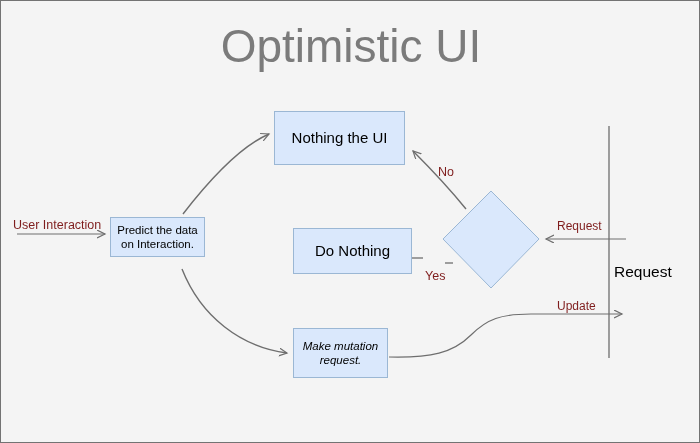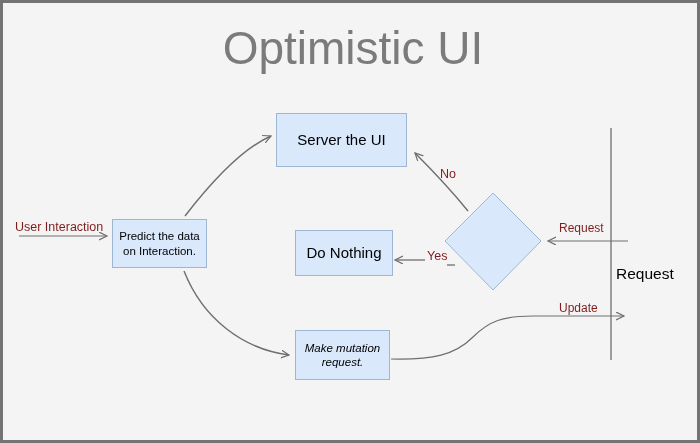--- a/index.html
+++ b/index.html
@@ -8,21 +8,21 @@
     background: #ffffff;
   }
   body {
     font-family: "Liberation Sans", sans-serif;
   }
   #canvas {
     position: relative;
     width: 700px;
     height: 443px;
     background: #f4f4f4;
-    border: 3px solid #737373;
+    border: 1px solid #737373;
     box-sizing: border-box;
     overflow: hidden;
   }
   #diagram-svg {
     position: absolute;
     left: 0;
     top: 0;
     width: 700px;
     height: 443px;
   }
@@ -58,29 +58,29 @@
   #node-update-ui {
     left: 273px;
     top: 110px;
     width: 131px;
     height: 54px;
     font-size: 15px;
   }
   #node-do-nothing {
     left: 292px;
     top: 227px;
-    width: 98px;
+    width: 119px;
     height: 46px;
     font-size: 15px;
   }
   #node-predict {
     left: 109px;
     top: 216px;
     width: 95px;
-    height: 49px;
+    height: 40px;
     font-size: 11.5px;
   }
   #node-make-mutation {
     left: 292px;
     top: 327px;
     width: 95px;
     height: 50px;
     font-size: 11.5px;
     font-style: italic;
   }
@@ -96,21 +96,21 @@
     white-space: pre-line;
   }
   .edge-label {
     position: absolute;
     font-size: 12.5px;
     color: #7f1d1d;
     white-space: nowrap;
   }
   #label-user-interaction { left: 12px;  top: 217px; }
   #label-no             { left: 437px; top: 164px; }
-  #label-yes            { left: 424px; top: 246px; }
+  #label-yes            { left: 424px; top: 268px; }
   #label-response       { left: 556px; top: 218px; font-size: 12px; }
   #label-request        { left: 556px; top: 298px; font-size: 12px; }
   #label-server {
     position: absolute;
     left: 613px;
     top: 262px;
     font-size: 15.5px;
     color: #000;
     white-space: nowrap;
   }
@@ -143,21 +143,21 @@
 
     <path d="M452,262 L444,262" fill="none" stroke="#6e6e6e" stroke-width="1.3"></path>
     <path d="M422,257 L392,257" fill="none" stroke="#6e6e6e" stroke-width="1.3" marker-end="url(#arrow)"></path>
 
     <polygon points="490,190 538,238 490,287 442,238" fill="#dae8fc" stroke="#9bb7d4" stroke-width="1"></polygon>
 
     <line x1="608" y1="125" x2="608" y2="357" stroke="#6e6e6e" stroke-width="1.3"></line>
   </svg>
 
   <div class="node" id="node-update-ui">
-    <span class="node-text">Server the UI</span>
+    <span class="node-text">Nothing the UI</span>
   </div>
 
   <div class="node" id="node-do-nothing">
     <span class="node-text">Do Nothing</span>
   </div>
 
   <div class="node" id="node-predict">
     <span class="node-text">Predict the data
 on Interaction.</span>
   </div>

